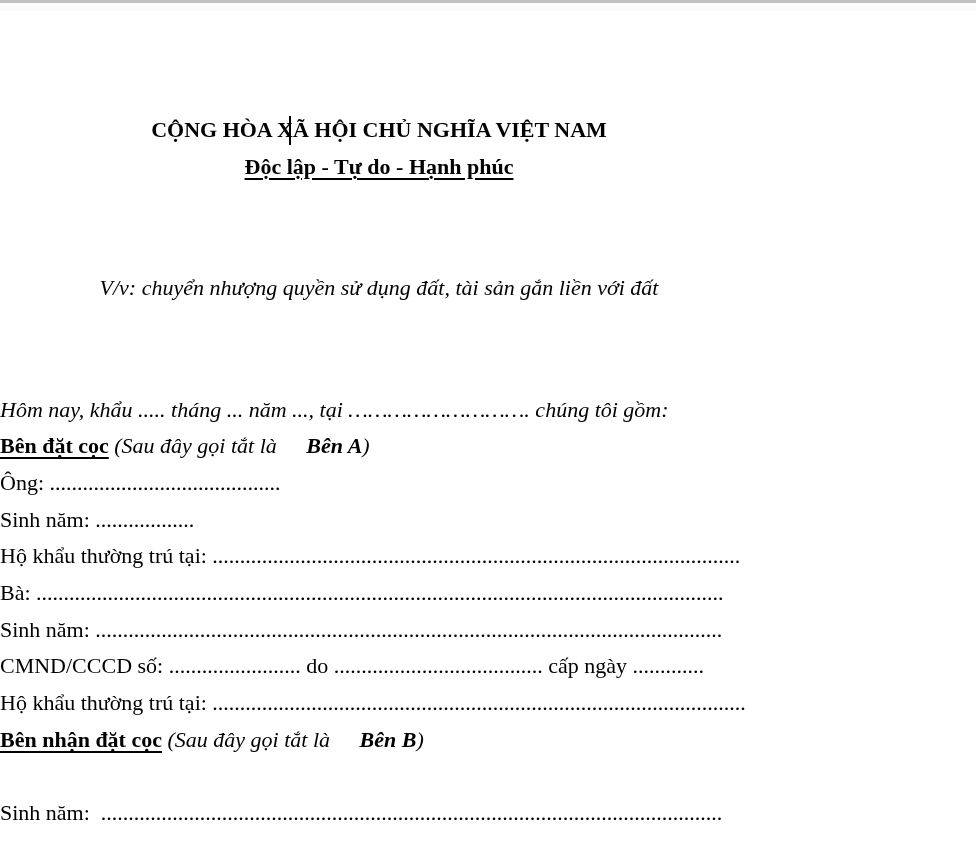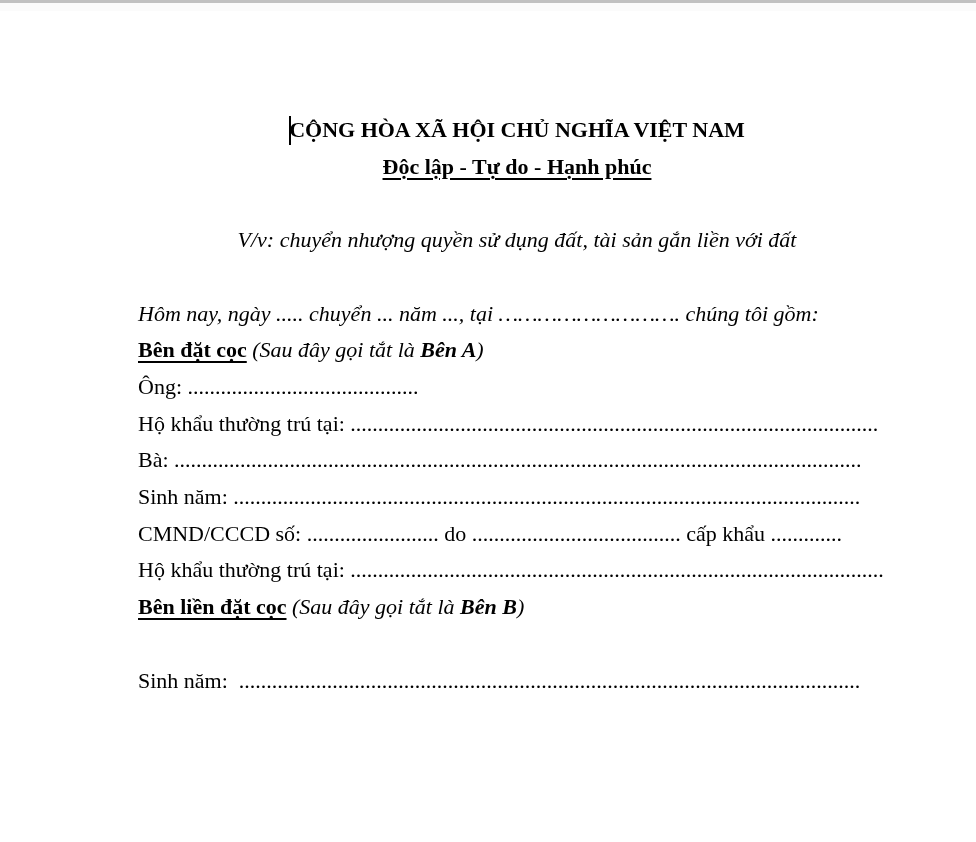--- a/index.html
+++ b/index.html
@@ -26,36 +26,35 @@
     top: 3px; left: 0; right: 0;
     height: 8px;
     background: #fbfbfb;
   }
   .doc {
     position: absolute;
     top: 0; left: 0;
     width: 976px;
     height: 842px;
     padding-top: 112px;
-    padding-left: 138px;
     box-sizing: border-box;
   }
   .col {
     width: 758px;
   }
   .line {
     font-size: 22px;
     line-height: 36.7px;
     white-space: pre;
     min-height: 36.7px;
   }
   .center { text-align: center; }
   .bold { font-weight: bold; }
-  .italic { font-style: italic; }
-  .bolditalic { font-weight: bold; font-style: italic; }
+  .italic { font-style: italic; margin-top: 48px; }
+  .bolditalic { font-weight: bold; font-style: italic; margin-left: 24px; }
   .underline {
     text-decoration: underline;
     text-decoration-thickness: 2px;
     text-underline-offset: 4px;
   }
   .caret {
     position: absolute;
     left: 289px;
     top: 116px;
     width: 2px;
@@ -76,39 +75,40 @@
 
     <div class="line center"><span class="bold underline">Độc lập - Tự do - Hạnh phúc</span></div>
 
     <div class="line"> </div>
 
 
     <div class="line center italic">V/v: chuyển nhượng quyền sử dụng đất, tài sản gắn liền với đất</div>
 
     <div class="line"> </div>
 
-    <div class="line italic">Hôm nay, ngày ..... chuyển ... năm ..., tại ………………………. chúng tôi gồm:</div>
+    <div class="line italic">Hôm nay, khẩu ..... tháng ... năm ..., tại ………………………. chúng tôi gồm:</div>
 
     <div class="line"><span class="bold underline">Bên đặt cọc</span><span class="italic"> (Sau đây gọi tắt là </span><span class="bolditalic">Bên A</span><span class="italic">)</span></div>
 
     <div class="line">Ông: ..........................................</div>
 
+    <div class="line">Sinh năm: ..................</div>
 
 
     <div class="line">Hộ khẩu thường trú tại: ................................................................................................</div>
 
     <div class="line">Bà: .............................................................................................................................</div>
 
     <div class="line">Sinh năm: ..................................................................................................................</div>
 
-    <div class="line">CMND/CCCD số: ........................ do ...................................... cấp khẩu .............</div>
+    <div class="line">CMND/CCCD số: ........................ do ...................................... cấp ngày .............</div>
 
     <div class="line">Hộ khẩu thường trú tại: .................................................................................................</div>
 
-    <div class="line"><span class="bold underline">Bên liền đặt cọc</span><span class="italic"> (Sau đây gọi tắt là </span><span class="bolditalic">Bên B</span><span class="italic">)</span></div>
+    <div class="line"><span class="bold underline">Bên nhận đặt cọc</span><span class="italic"> (Sau đây gọi tắt là </span><span class="bolditalic">Bên B</span><span class="italic">)</span></div>
 
     <div class="line"> </div>
 
 
     <div class="line">Sinh năm:  .................................................................................................................</div>
 
   </div>
 </div>
 
 <div class="caret"></div>

